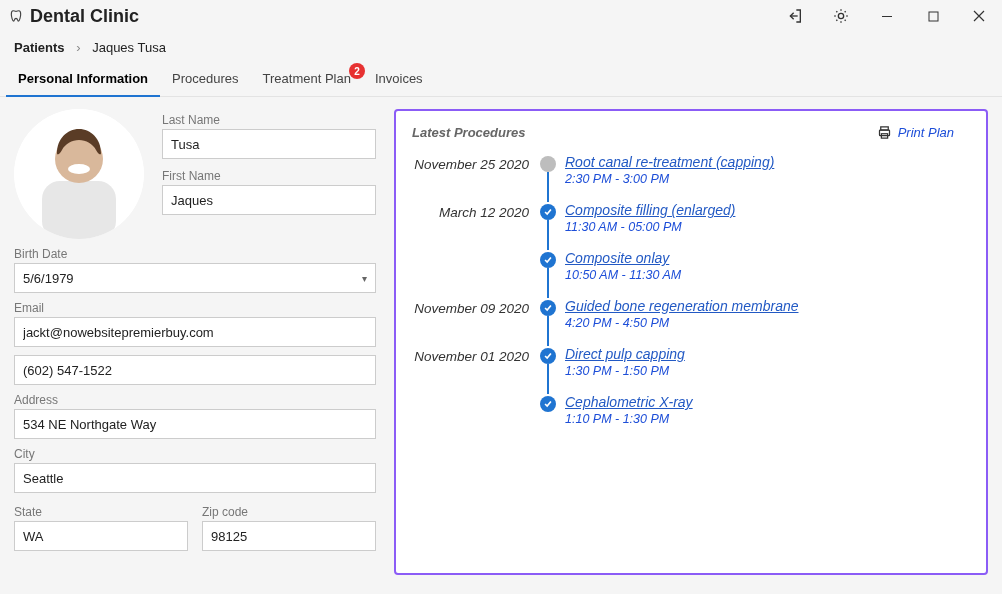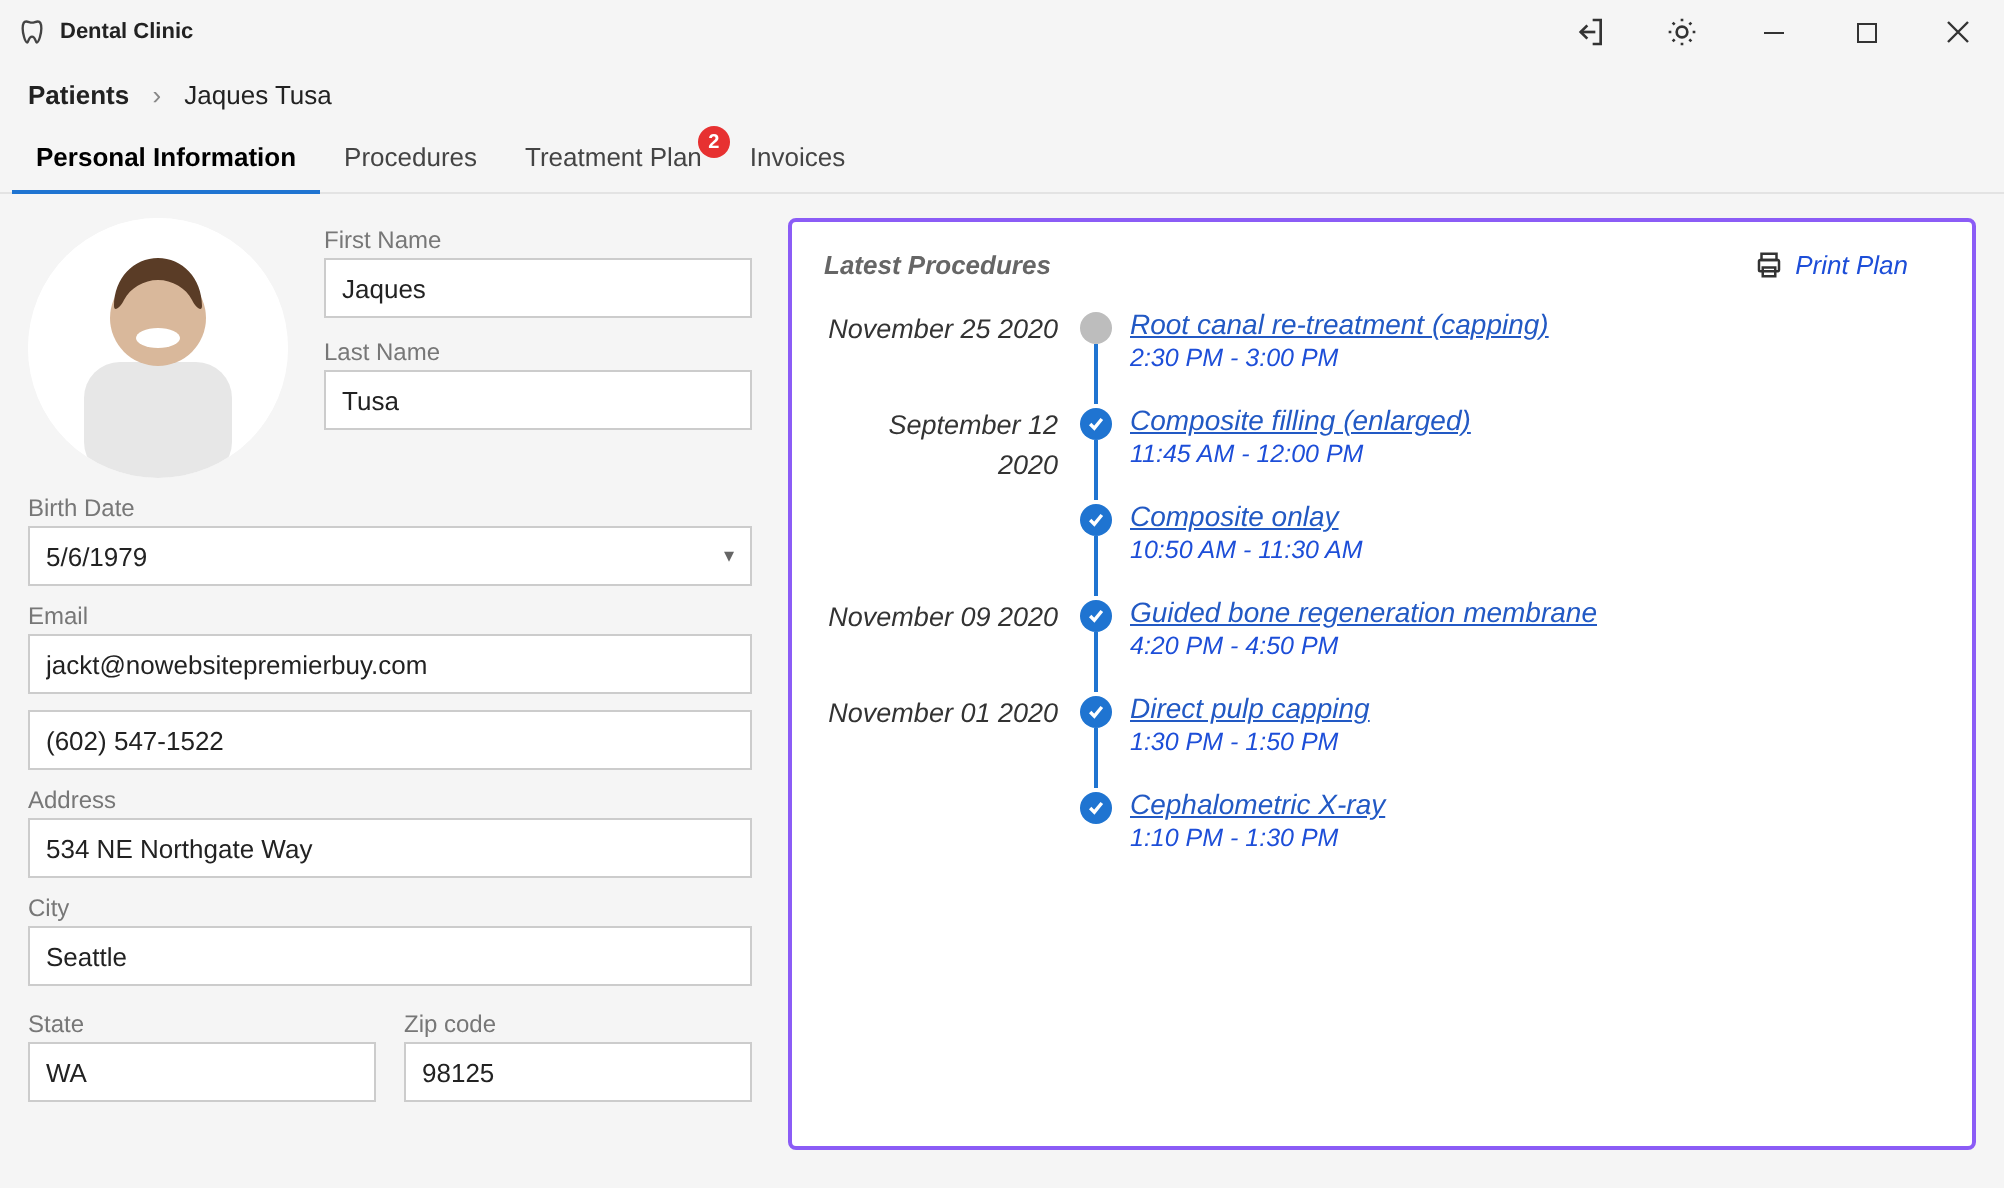--- a/index.html
+++ b/index.html
@@ -1,20 +1,20 @@
 <!DOCTYPE html>
 <html><head>
 <meta charset="utf-8">
 <style>
   * { box-sizing: border-box; margin: 0; padding: 0; font-family: "Segoe UI", Arial, sans-serif; }
   html, body { width: 1002px; height: 594px; background: #f5f5f5; overflow: hidden; }
   
   .titlebar { display:flex; align-items:center; height:32px; padding:0 0 0 8px; background:#f5f5f5; }
   .titlebar .app-icon { width:16px; height:16px; display:inline-flex; align-items:center; justify-content:center; margin-right:6px; }
-  .titlebar .app-title { font-size:11px; font-weight:600; color:#222; }
+  .titlebar .app-title { font-size:18px; font-weight:600; color:#222; }
   .winctrls { margin-left:auto; display:flex; }
   .winctrl { width:46px; height:32px; display:flex; align-items:center; justify-content:center; color:#222; cursor:default; }
   .winctrl svg { display:block; }
   
   .breadcrumb { padding:8px 14px 6px 14px; font-size:13px; color:#222; }
   .breadcrumb .sep { color:#888; padding:0 8px; }
   .breadcrumb .root { font-weight:600; }
   
   .tabs { display:flex; align-items:flex-end; padding:0 6px; border-bottom:1px solid #e3e3e3; }
   .tab { position:relative; padding:10px 12px 10px 12px; font-size:13px; color:#444; cursor:pointer; }
@@ -126,26 +126,26 @@
         <svg width="130" height="130" viewBox="0 0 130 130">
           <circle cx="65" cy="65" r="65" fill="#ffffff"></circle>
           <rect x="28" y="72" width="74" height="58" rx="18" fill="#e7e7e7"></rect>
           <circle cx="65" cy="50" r="24" fill="#d9b89b"></circle>
           <path d="M43 44c0-14 10-24 22-24s22 10 22 24c0 3-3 1-5-3-3-6-10-10-17-10s-14 4-17 10c-2 4-5 6-5 3z" fill="#5a3c26"></path>
           <ellipse cx="65" cy="60" rx="11" ry="5" fill="#fff"></ellipse>
         </svg>
       </div>
       <div class="name-fields">
         <div>
+          <div class="field-label">Last Name</div>
+          <input class="field-input" value="Tusa" style="">
+        </div>
+        <div>
           <div class="field-label">First Name</div>
           <input class="field-input" value="Jaques" style="">
-        </div>
-        <div>
-          <div class="field-label">Last Name</div>
-          <input class="field-input" value="Tusa" style="">
         </div>
       </div>
     </div>
 
     <div class="form-row">
       <div class="field-label">Birth Date</div>
       <div class="field-select">
         <span>5/6/1979</span>
         <span class="caret">▾</span>
       </div>
@@ -201,32 +201,32 @@
           <div class="tl-line-col">
             <div class="tl-dot pending"></div>
             <div class="tl-seg" style="height:30px"></div>
           </div>
           <div class="tl-body">
             <div class="tl-link">Root canal re-treatment (capping)</div>
             <div class="tl-time">2:30 PM - 3:00 PM</div>
           </div>
         </div>
         <div class="tl-row">
-          <div class="tl-date">September 12 2020</div>
+          <div class="tl-date">March 12 2020</div>
           <div class="tl-line-col">
             <div class="tl-dot done">
               <svg width="10" height="10" viewBox="0 0 24 24" fill="none" stroke="#fff" stroke-width="4">
                 <path d="M5 12l5 5 9-11"></path>
               </svg>
             </div>
             <div class="tl-seg" style="height:30px"></div>
           </div>
           <div class="tl-body">
             <div class="tl-link">Composite filling (enlarged)</div>
-            <div class="tl-time">11:45 AM - 12:00 PM</div>
+            <div class="tl-time">11:30 AM - 05:00 PM</div>
           </div>
         </div>
         <div class="tl-row">
           <div class="tl-date"></div>
           <div class="tl-line-col">
             <div class="tl-dot done">
               <svg width="10" height="10" viewBox="0 0 24 24" fill="none" stroke="#fff" stroke-width="4">
                 <path d="M5 12l5 5 9-11"></path>
               </svg>
             </div>

